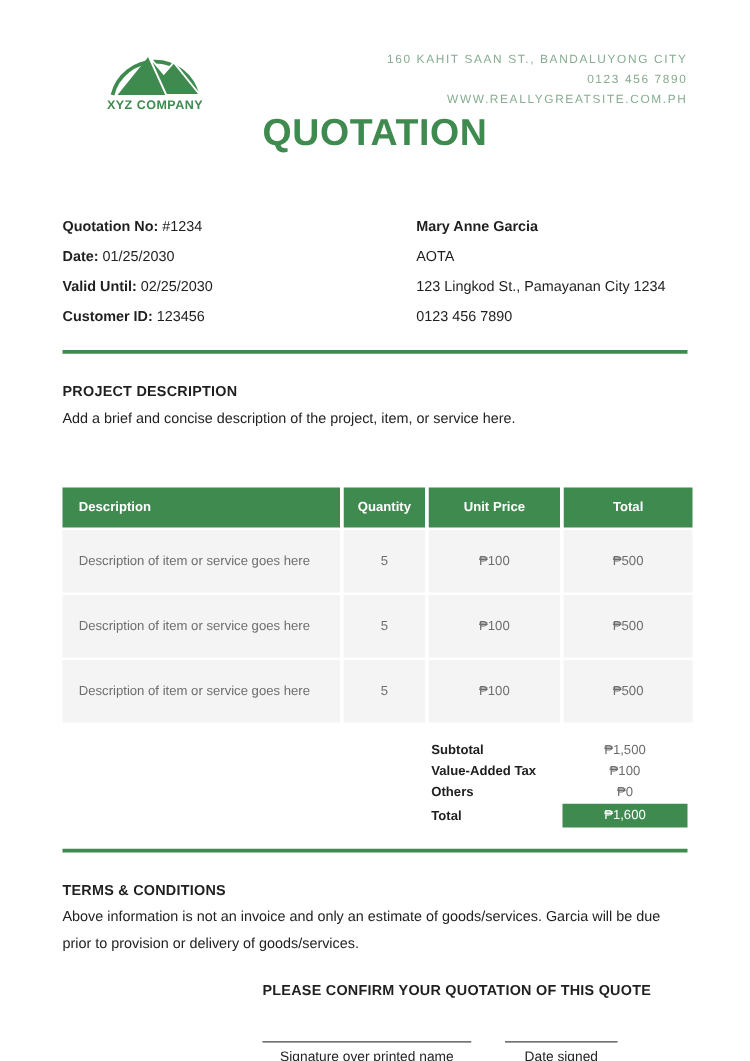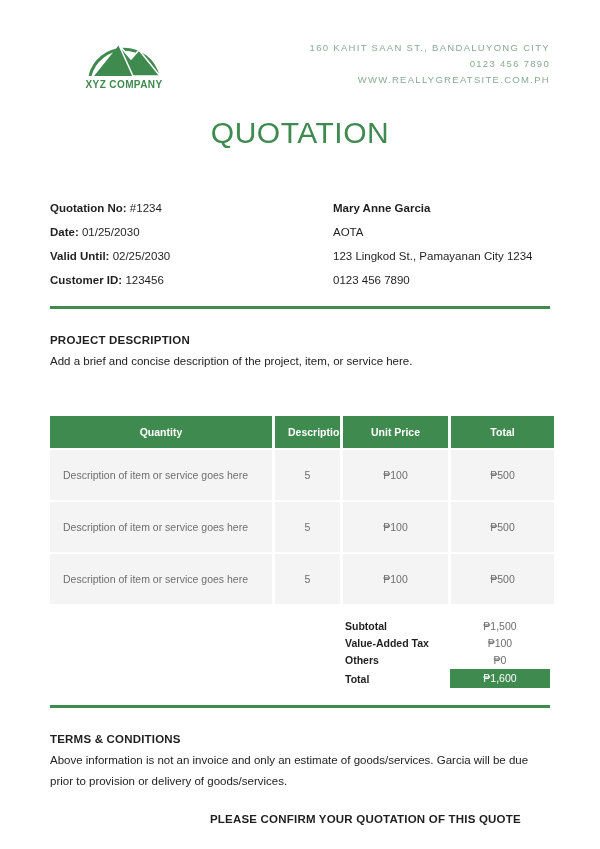--- a/index.html
+++ b/index.html
@@ -41,23 +41,22 @@
     letter-spacing: 1.3px;
     line-height: 16px;
     padding-top: 14px;
   }
 
   
   .doc-title {
     text-align: center;
     color: var(--green);
     font-size: 30px;
-    font-weight: normal;
+    font-weight: bold;
     letter-spacing: 0.5px;
-    margin-top: 26px;
   }
 
   
   .meta {
     display: flex;
     margin-top: 46px;
     font-size: 11.5px;
     line-height: 24px;
   }
   .meta-left { width: 283px; }
@@ -218,22 +217,22 @@
   </div>
 
   <div class="divider"></div>
 
   <div class="section">
     <div class="section-label">PROJECT DESCRIPTION</div>
     <div class="section-text">Add a brief and concise description of the project, item, or service here.</div>
   </div>
 
   <div class="items-table">
+    <div class="th left">Description</div>
     <div class="th">Quantity</div>
-    <div class="th left">Description</div>
     <div class="th">Unit Price</div>
     <div class="th">Total</div>
 
     <div class="td left">Description of item or service goes here</div>
     <div class="td">5</div>
     <div class="td">₱100</div>
     <div class="td">₱500</div>
 
     <div class="td left">Description of item or service goes here</div>
     <div class="td">5</div>

